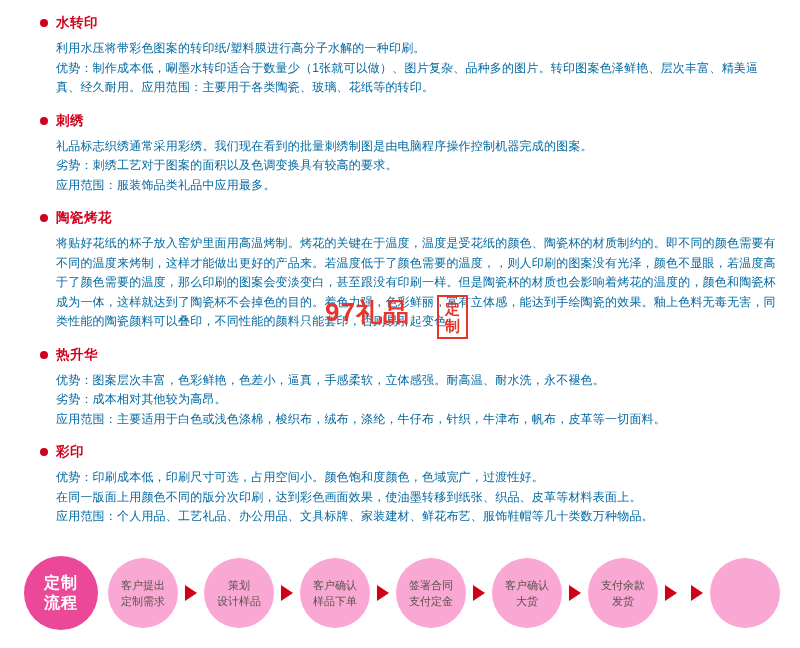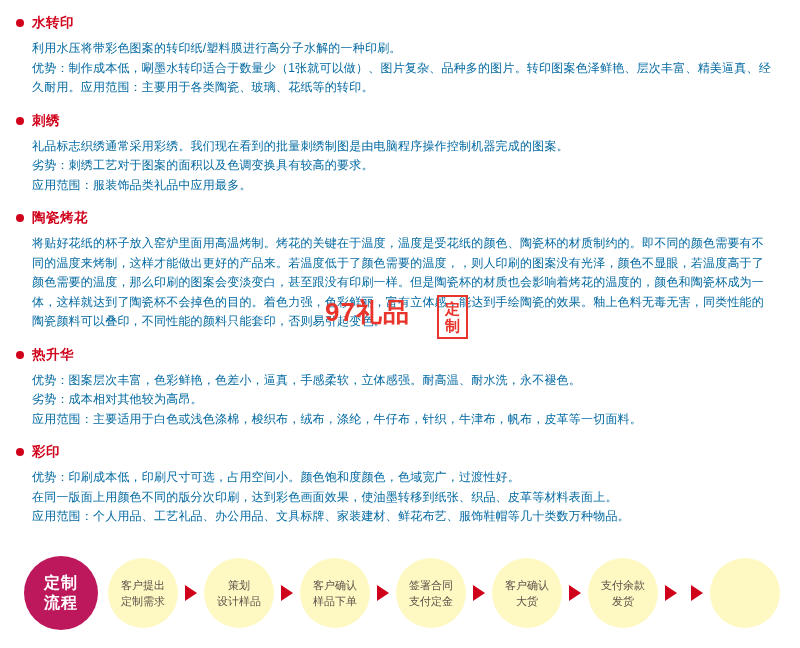--- a/index.html
+++ b/index.html
@@ -13,21 +13,21 @@
     font-family: "Liberation Sans", sans-serif;
     color: #4a4a4a;
     position: relative;
     overflow: hidden;
   }
   .page {
     position: relative;
     width: 800px;
     height: 648px;
     box-sizing: border-box;
-    padding: 14px 24px 0 16px;
+    padding: 14px 24px 0 40px;
   }
   .section {
     margin-bottom: 14px;
   }
   .sec-head {
     display: flex;
     align-items: center;
     margin-bottom: 7px;
   }
   .bullet {
@@ -95,37 +95,37 @@
     bottom: 18px;
     width: 752px;
     height: 74px;
     display: flex;
     align-items: center;
   }
   .flow-badge {
     width: 74px;
     height: 74px;
     border-radius: 50%;
-    background: #be185d;
+    background: #ec4899;
     color: #ffffff;
     font-size: 16px;
     font-weight: bold;
     display: flex;
     flex-direction: column;
     align-items: center;
     justify-content: center;
     line-height: 20px;
     flex: none;
     letter-spacing: 1px;
   }
   .flow-step {
     width: 70px;
     height: 70px;
     border-radius: 50%;
-    background: #fef9c3;
+    background: #f9a8d4;
     color: #5a5148;
     font-size: 11px;
     display: flex;
     flex-direction: column;
     align-items: center;
     justify-content: center;
     line-height: 16px;
     flex: none;
     text-align: center;
   }

